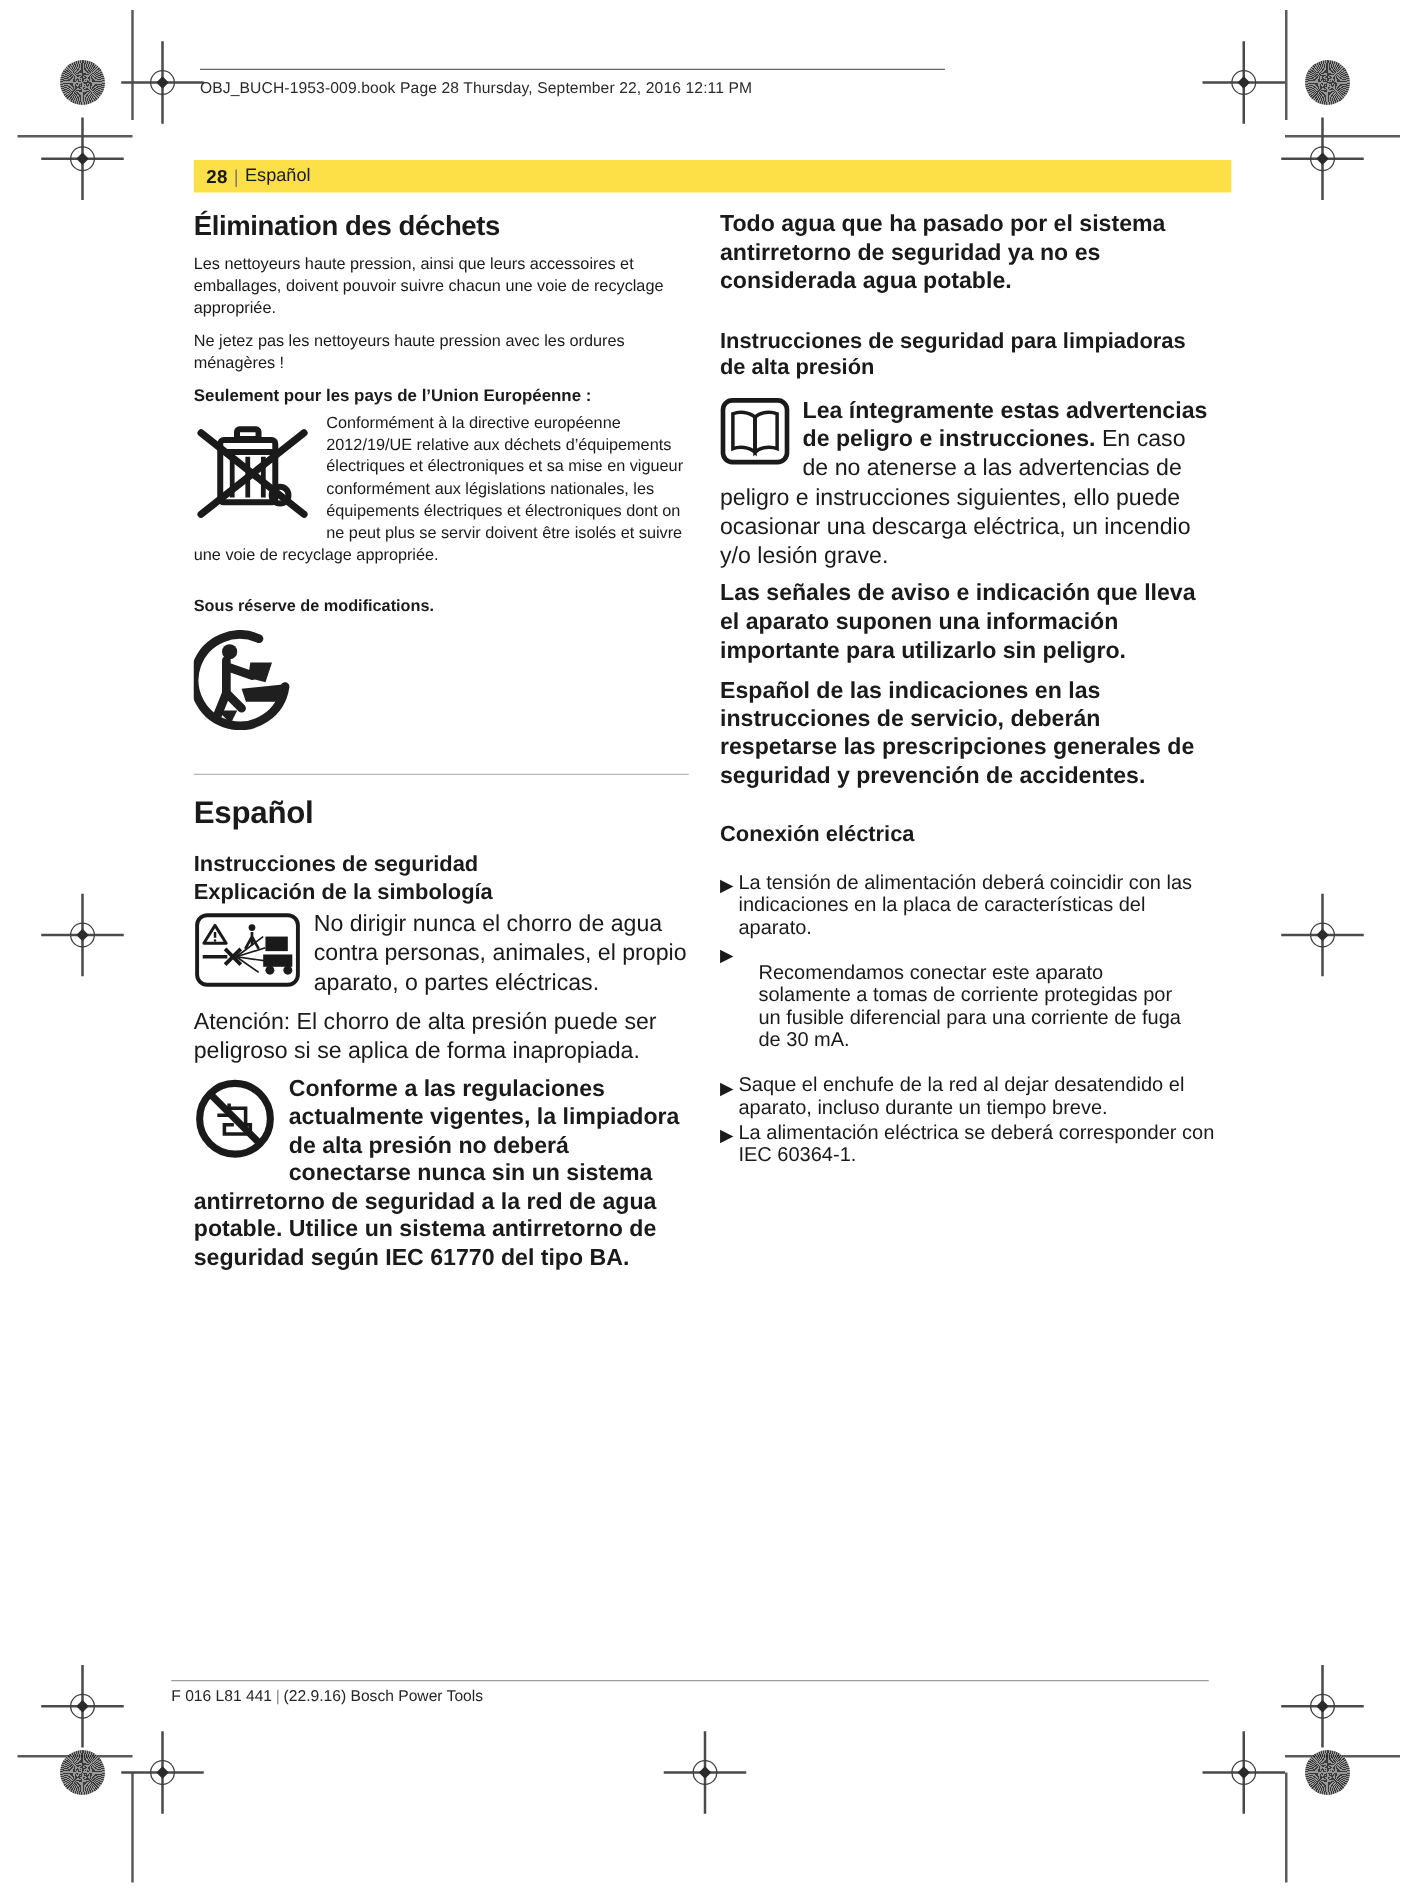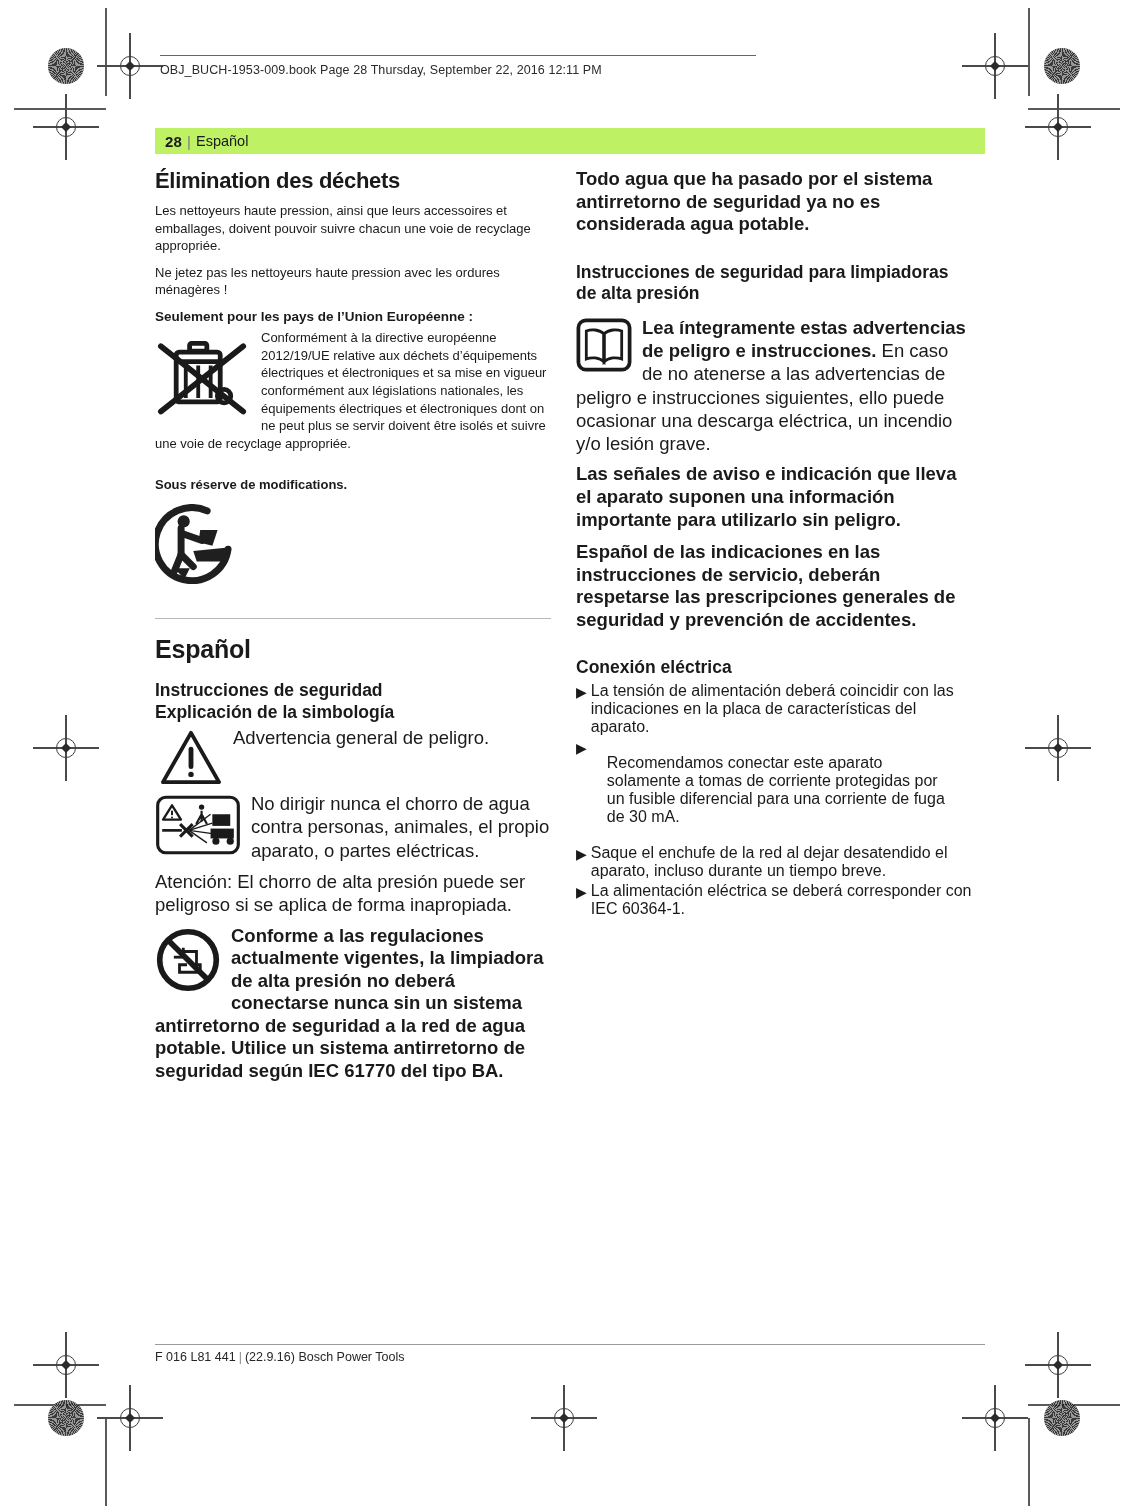--- a/index.html
+++ b/index.html
@@ -20,21 +20,21 @@
     background:
       repeating-conic-gradient(#1f1f1f 0 3deg,#8a8a8a 3deg 6deg);
     opacity:.88;}
 
   .cropline{position:absolute;background:#5a5a5a;}
 
   
   .page{position:absolute;left:155px;top:128px;width:830px;height:1270px;}
 
   .pagehead{
-    background:#bef264;height:26px;width:100%;
+    background:#fde047;height:26px;width:100%;
     display:flex;align-items:center;box-sizing:border-box;padding-left:10px;
   }
   .pagehead .num{font-weight:bold;font-size:15px;letter-spacing:.2px;}
   .pagehead .sep{color:#7a7a7a;margin:0 5px;font-size:15px;}
   .pagehead .lang{font-size:14.5px;}
 
   .cols{display:flex;gap:25px;margin-top:14px;}
   .col{width:396px;}
 
   h1.h-lang{
@@ -66,21 +66,21 @@
   
   .ico-weee{width:96px;height:90px;}
   .ico-triman{width:80px;height:80px;margin-top:12px;}
   .ico-warn{width:64px;height:58px;}
   .ico-jet{width:86px;height:62px;}
   .ico-book{width:56px;height:54px;}
   .ico-nopot{width:66px;height:66px;}
 
   .footer-rule{border:0;border-top:1.8px solid #9b9b9b;margin:0;width:100%;}
   .footer{
-    position:absolute;left:155px;top:1344px;width:830px;
+    position:absolute;left:137px;top:1344px;width:830px;
   }
   .footer .ftxt{font-size:12.5px;margin-top:5px;color:#262626;}
   .footer .ftxt .bar{color:#8c8c8c;margin:0 3px;}
 
   .topline{
     position:absolute;font-size:12.5px;color:#2b2b2b;left:160px;top:63px;letter-spacing:.1px;
   }
   .topline .lead{border-top:1.4px solid #666;display:block;width:596px;position:absolute;top:-8px;left:0;}
 </style>
 </head>
@@ -225,30 +225,20 @@
         </svg>
       </div>
 
       <hr class="hr-thin">
 
       <h1 class="h-lang">Español</h1>
 
       <h3 class="h-sub tight">Instrucciones de seguridad</h3>
       <h3 class="h-sub">Explicación de la simbología</h3>
 
-      <div class="figblock">
-        <span class="fig indent">
-          <svg class="ico-warn" viewBox="0 0 66 60">
-            <path d="M33 5 L62 56 H4 Z" fill="none" stroke="#1a1a1a" stroke-width="4" stroke-linejoin="round"></path>
-            <path d="M33 22 V40" stroke="#1a1a1a" stroke-width="5" stroke-linecap="round"></path>
-            <circle cx="33" cy="48" r="2.8" fill="#1a1a1a"></circle>
-          </svg>
-        </span>
-        <p class="body">Advertencia general de peligro.</p>
-      </div>
 
       <div class="figblock">
         <span class="fig">
           <svg class="ico-jet" viewBox="0 0 96 68">
             <rect x="3" y="3" width="90" height="62" rx="9" fill="none" stroke="#1a1a1a" stroke-width="3.5"></rect>
             <path d="M19 12 L29 28 H9 Z" fill="none" stroke="#1a1a1a" stroke-width="2.6" stroke-linejoin="round"></path>
             <path d="M19 18 V23" stroke="#1a1a1a" stroke-width="2.2"></path>
             <circle cx="19" cy="25.6" r="1.1" fill="#1a1a1a"></circle>
             <path d="M8 40 H30" stroke="#1a1a1a" stroke-width="3"></path>
             <path d="M28 33 L42 47 M42 33 L28 47" stroke="#1a1a1a" stroke-width="3.4"></path>
@@ -303,21 +293,21 @@
             <path d="M30 17 C35 12 44 12 49 14 V44 C44 42 35 42 30 47 Z" fill="none" stroke="#1a1a1a" stroke-width="3"></path>
             <path d="M30 17 V47" stroke="#1a1a1a" stroke-width="3"></path>
           </svg>
         </span>
         <p class="body"><b>Lea íntegramente estas advertencias de peligro e instrucciones.</b><span> En caso de no atenerse a las advertencias de peligro e instrucciones siguientes, ello puede ocasionar una descarga eléctrica, un incendio y/o lesión grave.</span></p>
       </div>
 
       <p class="bold">Las señales de aviso e indicación que lleva el aparato suponen una información importante para utilizarlo sin peligro.</p>
       <p class="bold">Español de las indicaciones en las instrucciones de servicio, deberán respetarse las prescripciones generales de seguridad y prevención de accidentes.</p>
 
-      <h3 class="h-sub" style="margin-top:26px;margin-bottom:4px;">Conexión eléctrica</h3>
+      <h3 class="h-sub" style="margin-top:26px;margin-bottom:20px;">Conexión eléctrica</h3>
 
       <ul style="list-style:none;margin:0;padding:0;">
         <li style="display:flex;gap:4px;margin-bottom:2px;">
           <span style="font-size:14px;line-height:1.55;">▶</span>
           <span class="body" style="margin:0;">La tensión de alimentación deberá coincidir con las indicaciones en la placa de características del aparato.</span>
         </li>
         <li style="display:flex;gap:4px;margin-bottom:2px;">
           <span style="font-size:14px;line-height:1.55;">▶</span>
           <span class="body" style="margin:16px;">Recomendamos conectar este aparato solamente a tomas de corriente protegidas por un fusible diferencial para una corriente de fuga de 30 mA.</span>
         </li>

